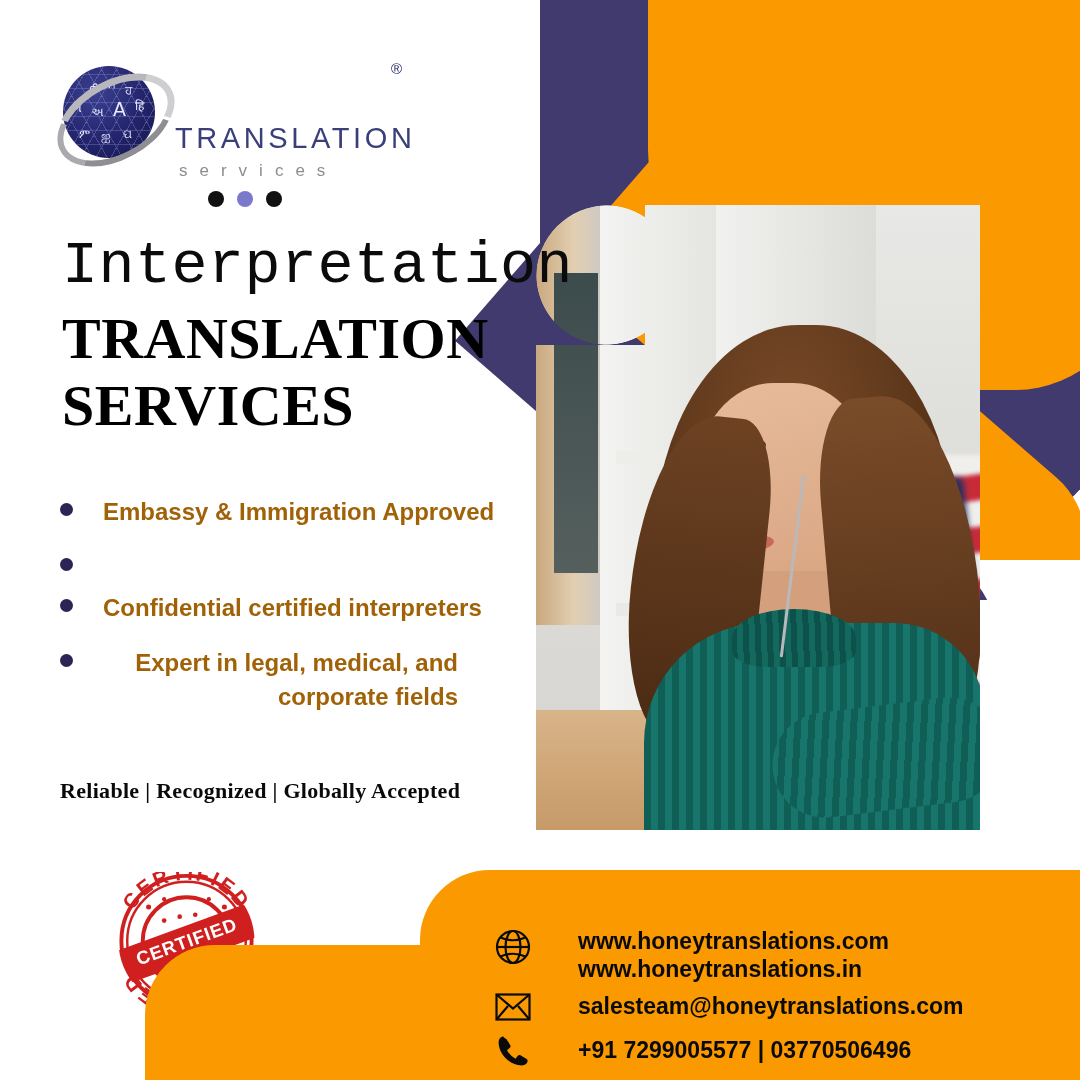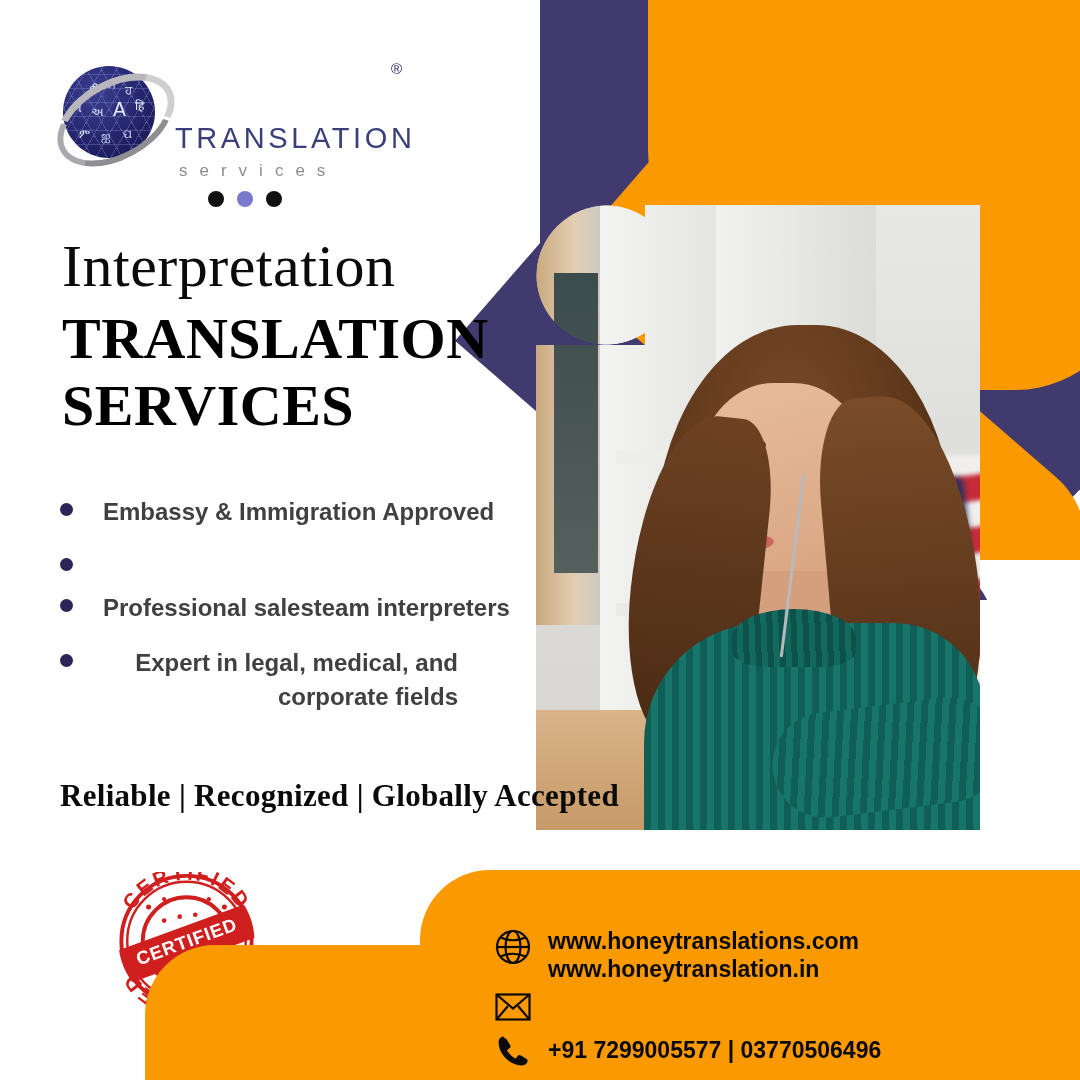--- a/index.html
+++ b/index.html
@@ -141,53 +141,53 @@
   .wm-reg{position:absolute;left:336px;top:10px;font-size:15px;color:#262A63;}
   .wm-trans{position:absolute;left:120px;top:74px;font-family:"Liberation Sans",sans-serif;
       font-size:29px;color:#3a3f7a;letter-spacing:3.6px;line-height:1;}
   .wm-serv{position:absolute;left:124px;top:112px;font-family:"Liberation Sans",sans-serif;
       font-size:17px;color:#8d8d90;letter-spacing:12px;line-height:1;}
   .dots{position:absolute;left:208px;top:191px;display:flex;gap:13px;align-items:center;}
   .dot{width:16px;height:16px;border-radius:50%;background:#111;}
   .dot.mid{background:#7B79CC;}
 
   
-  .h-script{position:absolute;left:62px;top:236px;font-family:Liberation Serif, serif;
+  .h-script{position:absolute;left:62px;top:236px;font-family:Liberation Mono, monospace;
       font-size:60px;font-weight:400;color:#0b0b0b;letter-spacing:.5px;line-height:1;}
   .h-main{position:absolute;left:62px;top:306px;font-family:"Liberation Serif",serif;
       font-size:58px;font-weight:700;color:#000;line-height:1.15;letter-spacing:.5px;}
 
   
   .bullets{position:absolute;left:55px;top:495px;width:470px;}
   .bl{display:flex;align-items:flex-start;margin-bottom:20px;}
   .bl:last-child{margin-bottom:0;text-align:right;}
   .bdot{flex:0 0 auto;width:13px;height:13px;border-radius:50%;background:#2b2454;
       margin:8px 30px 0 5px;}
   .btxt{font-family:"Liberation Sans",sans-serif;font-size:24px;font-weight:700;
-      color:#404040;line-height:1.45;}
+      color:#a16207;line-height:1.45;}
 
   .tagline{position:absolute;left:60px;top:778px;font-family:"Liberation Serif",serif;
-      font-size:31px;font-weight:700;color:#0a0a0a;letter-spacing:.3px;}
+      font-size:22px;font-weight:700;color:#0a0a0a;letter-spacing:.3px;}
 
   
   .stamp{position:absolute;left:103px;top:872px;width:167px;height:138px;}
   .stamp-svg{width:100%;height:100%;}
 
   
   .contact-wrap{position:absolute;left:0;top:850px;width:1080px;height:230px;overflow:hidden;}
   .c-main{position:absolute;left:420px;top:20px;width:660px;height:210px;
       background:#FB9A00;border-radius:70px 0 0 0;}
   .c-step{position:absolute;left:145px;top:95px;width:360px;height:135px;
       background:#FB9A00;border-radius:70px 0 0 0;}
   .c-fill{position:absolute;left:430px;top:80px;width:650px;height:150px;background:#FB9A00;}
 
   .reach{position:absolute;left:610px;top:884px;font-family:"Liberation Serif",serif;
       font-size:32px;font-weight:700;color:#080808;letter-spacing:.5px;}
 
-  .crow{position:absolute;display:flex;align-items:center;}
+  .crow{position:absolute;display:flex;align-items:center;gap:30px;}
   .cicon{flex:0 0 auto;width:42px;margin-right:14px;display:flex;align-items:center;justify-content:center;}
   .ctxt{font-family:"Liberation Sans",sans-serif;font-size:23px;font-weight:700;color:#0a0a0a;line-height:1.2;}
   .ctxt .l2{display:block;}
 
   .row-web{left:492px;top:928px;align-items:flex-start;}
   .row-mail{left:492px;top:993px;}
   .row-phone{left:492px;top:1034px;}
 </style>
 </head>
 <body>
@@ -273,21 +273,21 @@
   <div class="bullets">
     <div class="bl">
       <span class="bdot"></span>
       <span class="btxt">Embassy &amp; Immigration Approved</span>
     </div>
     <div class="bl">
       <span class="bdot"></span>
     </div>
     <div class="bl">
       <span class="bdot"></span>
-      <span class="btxt">Professional salesteam interpreters</span>
+      <span class="btxt">Confidential certified interpreters</span>
     </div>
     <div class="bl">
       <span class="bdot"></span>
       <span class="btxt" style="max-width:355px;">Expert in legal, medical, and corporate fields</span>
     </div>
   </div>
 
   <div class="tagline">Reliable  |  Recognized  |  Globally Accepted</div>
 
   <div class="stamp">
@@ -345,33 +345,34 @@
       <svg width="38" height="38" viewBox="0 0 38 38" fill="none" stroke="#0a0a0a" stroke-width="2.2">
         <circle cx="19" cy="19" r="16"></circle>
         <ellipse cx="19" cy="19" rx="7.5" ry="16"></ellipse>
         <line x1="3" y1="19" x2="35" y2="19"></line>
         <path d="M6.5 9.5 Q19 15 31.5 9.5"></path>
         <path d="M6.5 28.5 Q19 23 31.5 28.5"></path>
       </svg>
     </span>
     <span class="ctxt">
       <span class="l2">www.honeytranslations.com</span>
-      <span class="l2">www.honeytranslation.in</span>
+      <span class="l2">www.honeytranslations.in</span>
     </span>
   </div>
 
   <div class="crow row-mail">
     <span class="cicon">
       <svg width="36" height="28" viewBox="0 0 36 28" fill="none" stroke="#0a0a0a" stroke-width="2.2">
         <rect x="1.5" y="1.5" width="33" height="25"></rect>
         <path d="M1.5 1.5 L18 15.5 L34.5 1.5"></path>
         <path d="M1.5 26.5 L13 13"></path>
         <path d="M34.5 26.5 L23 13"></path>
       </svg>
     </span>
+    <span class="ctxt">salesteam@honeytranslations.com</span>
   </div>
 
   <div class="crow row-phone">
     <span class="cicon">
       <svg width="34" height="34" viewBox="0 0 34 34" fill="#0a0a0a">
         <path d="M7.2 2.4 C5 2.4 2.6 4.6 2.6 8.4 c0 11.5 11.5 23 23 23 3.8 0 6-2.4 6-4.6 0-1-.5-1.6-1.3-2.1 l-5.5-3.2 c-1.2-.7-2.4-.4-3.2.6 l-2.1 2.6 c-3.5-1.9-6.6-5-8.5-8.5 l2.6-2.1 c1-.8 1.3-2 .6-3.2 L11 5.9 C10.5 5 9.9 4.5 8.9 4.2 Z"></path>
       </svg>
     </span>
     <span class="ctxt">+91 7299005577  |  03770506496</span>
   </div>

